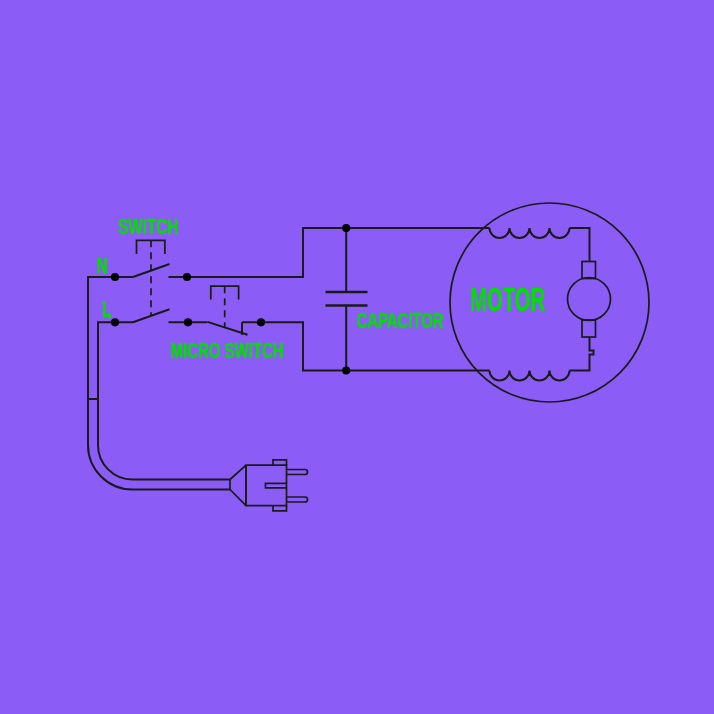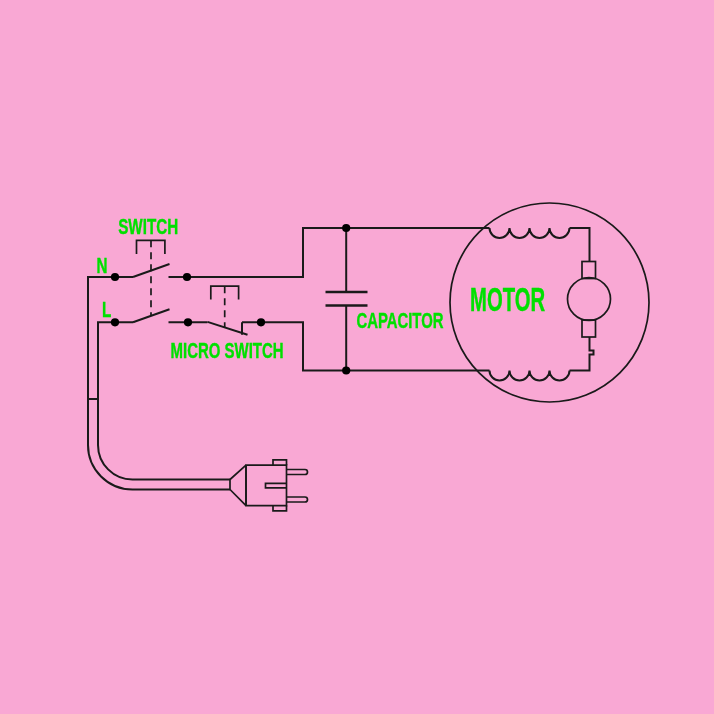--- a/index.html
+++ b/index.html
@@ -7,21 +7,21 @@
     padding: 0;
     width: 714px;
     height: 714px;
     background: #ffffff;
     overflow: hidden;
   }
   .stage {
     position: relative;
     width: 714px;
     height: 714px;
-    background: #f9a8d4;
+    background: #8b5cf6;
   }
   svg {
     display: block;
   }
   .wire {
     fill: none;
     stroke: var(--line-color, #1a1a1a);
     stroke-width: 2;
   }
   .thin {

